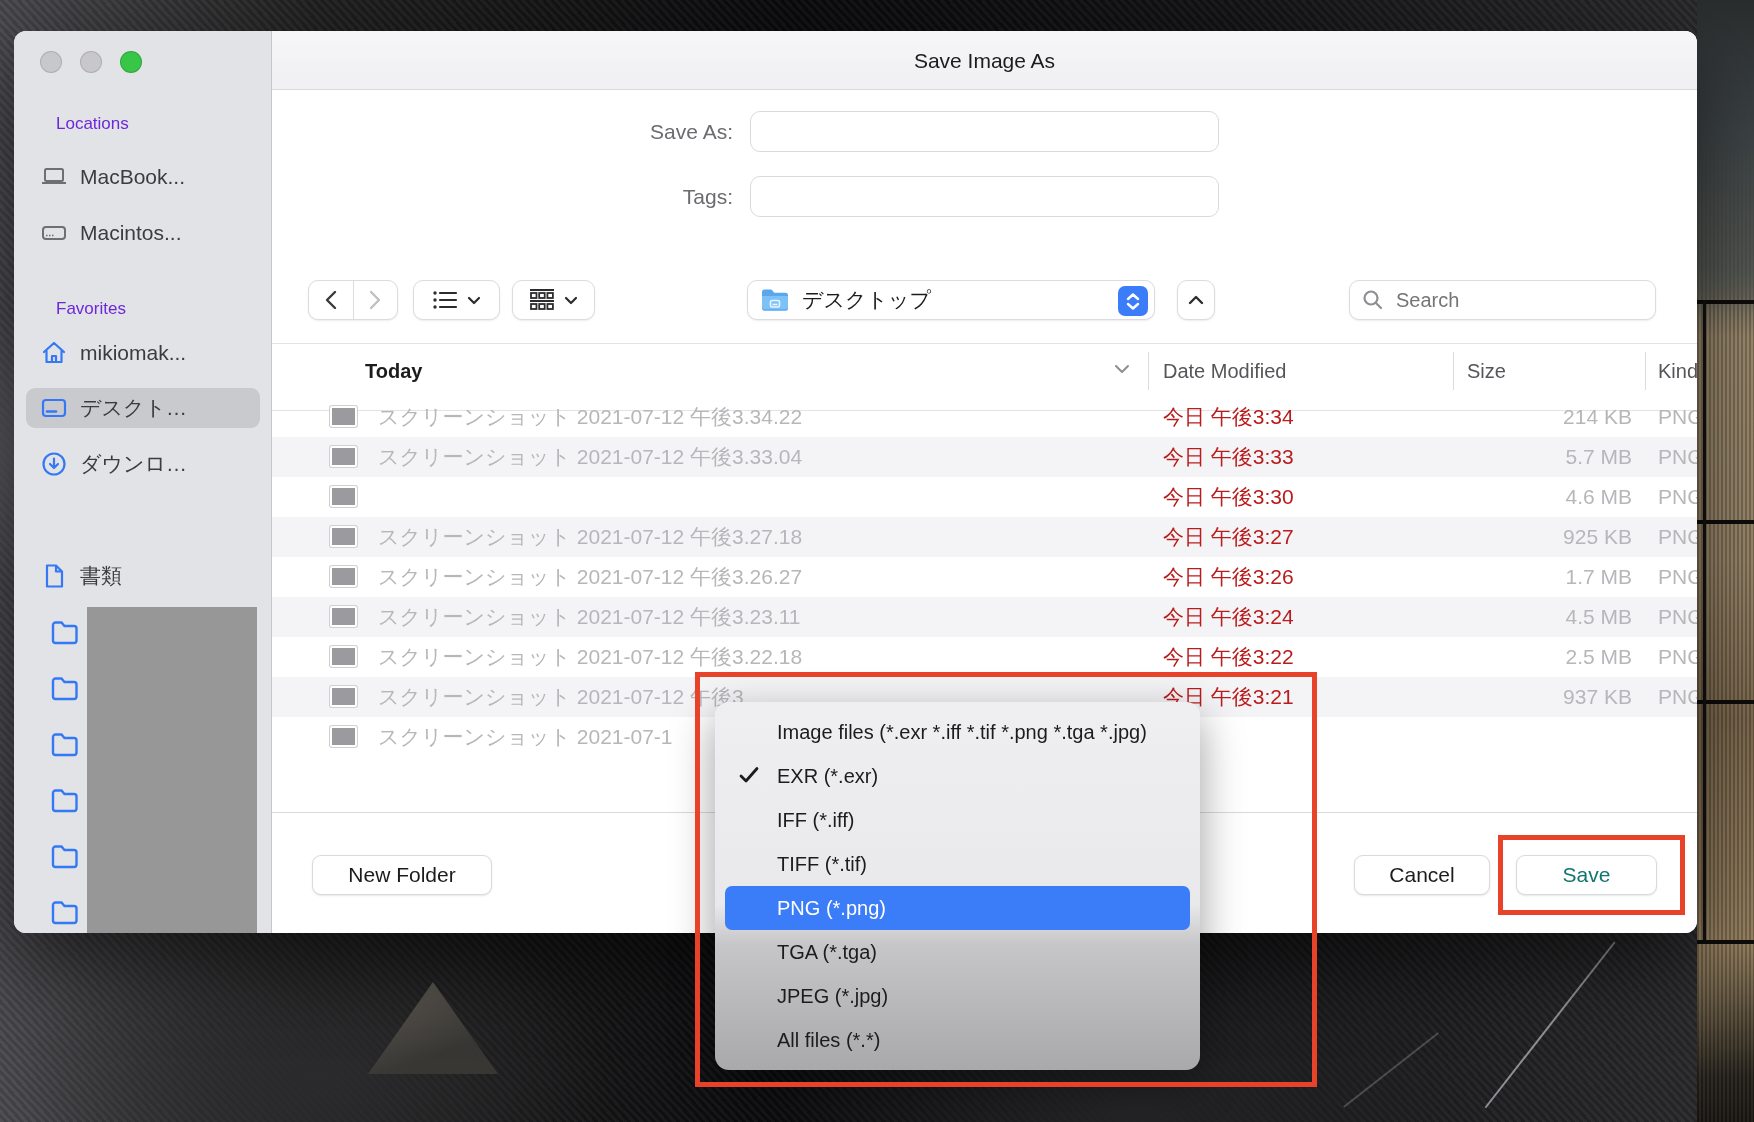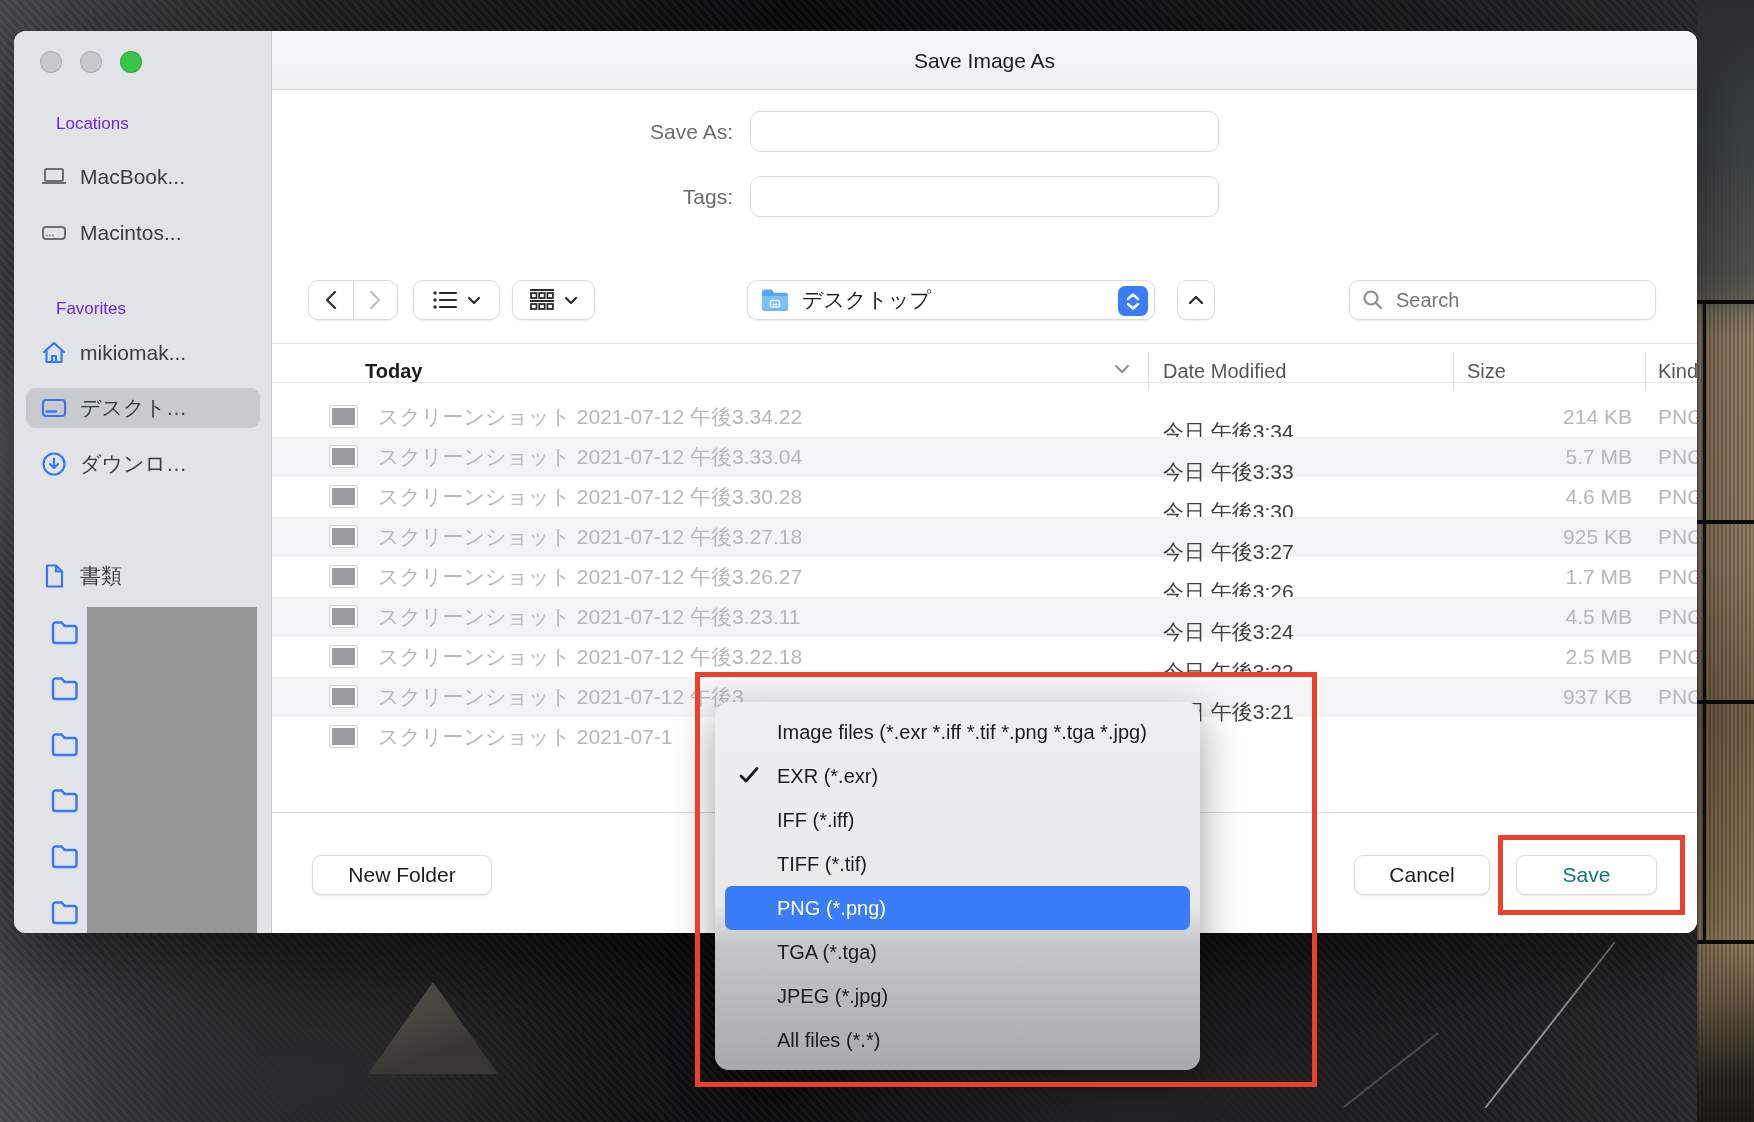--- a/index.html
+++ b/index.html
@@ -61,33 +61,33 @@
   .viewbtn1{left:141px;width:87px;gap:9px;}
   .viewbtn2{left:240px;width:83px;gap:9px;}
   .pathsel{left:475px;width:408px;justify-content:flex-start;padding-left:12px;font-size:21px;color:#1c1c1e;}
   .pathsel .txt{margin-left:12px;}
   .stepper{position:absolute;right:6px;top:5px;width:30px;height:30px;border-radius:7px;background:#3b7cf8;
            display:flex;flex-direction:column;align-items:center;justify-content:center;gap:1px;}
   .upbtn{left:905px;width:38px;}
   .search{left:1077px;width:307px;justify-content:flex-start;padding-left:12px;}
   .search .ph{margin-left:10px;font-size:20px;color:#9a9aa0;border:none;outline:none;background:transparent;width:230px;}
   
-  .listhead{position:absolute;left:0;top:312px;width:1425px;height:40px;background:#fff;
+  .listhead{position:absolute;left:0;top:312px;width:1425px;height:68px;background:#fff;
             border-top:1px solid #e3e3e5;border-bottom:1px solid #e3e3e5;}
   .today{position:absolute;left:93px;top:0;height:54px;line-height:54px;font-size:20px;font-weight:bold;color:#1c1c1e;}
   .colname{position:absolute;top:0;height:54px;line-height:54px;font-size:20px;color:#56565a;}
   .hdiv{position:absolute;top:8px;width:1px;height:38px;background:#dcdcde;}
   .sortchev{position:absolute;left:842px;top:20px;}
   .rows{position:absolute;left:0;top:366px;width:1425px;height:351px;overflow:hidden;}
   .frow{position:relative;width:1425px;height:40px;}
   .frow.alt{background:#f4f4f6;}
   .thumb{position:absolute;left:58px;top:9px;width:27px;height:21px;background:#9b9b9f;
          border:2px solid #fff;border-radius:2px;box-shadow:0 0 0 1px #d0d0d3;}
   .fname{position:absolute;left:106px;top:0;height:40px;line-height:40px;font-size:21px;color:#b7b7bb;white-space:nowrap;}
-  .fdate{position:absolute;left:891px;top:0;height:40px;line-height:40px;font-size:21px;color:#404040;white-space:nowrap;margin-top:15px;}
+  .fdate{position:absolute;left:891px;top:0;height:40px;line-height:40px;font-size:21px;color:#b91c1c;white-space:nowrap;}
   .fsize{position:absolute;left:1181px;top:0;width:179px;text-align:right;height:40px;line-height:40px;font-size:21px;color:#b7b7bb;}
   .fkind{position:absolute;left:1386px;top:0;width:39px;overflow:hidden;height:40px;line-height:40px;font-size:21px;color:#b7b7bb;}
   
   .footline{position:absolute;left:0;top:781px;width:1425px;height:1px;background:#dadadc;}
   .pbtn{position:absolute;top:824px;height:40px;border-radius:9px;background:#fff;border:1px solid #d9d9de;
         box-shadow:0 1px 2px rgba(0,0,0,.10);font-size:21px;color:#1c1c1e;
         display:flex;align-items:center;justify-content:center;}
   .newfolder{left:40px;width:180px;}
   .cancel{left:1082px;width:136px;}
   .save{left:1244px;width:141px;color:#0f766e;}
@@ -341,21 +341,20 @@
         </div>
         <div class="frow alt">
           <span class="thumb"></span>
           <span class="fname">スクリーンショット 2021-07-12 午後3.33.04</span>
           <span class="fdate">今日 午後3:33</span>
           <span class="fsize">5.7 MB</span>
           <span class="fkind">PNG</span>
         </div>
         <div class="frow">
           <span class="thumb"></span>
-          <span class="fname">スクリーンショット 2021-07-12 午後3.30.28</span>
           <span class="fdate">今日 午後3:30</span>
           <span class="fsize">4.6 MB</span>
           <span class="fkind">PNG</span>
         </div>
         <div class="frow alt">
           <span class="thumb"></span>
           <span class="fname">スクリーンショット 2021-07-12 午後3.27.18</span>
           <span class="fdate">今日 午後3:27</span>
           <span class="fsize">925 KB</span>
           <span class="fkind">PNG</span>

